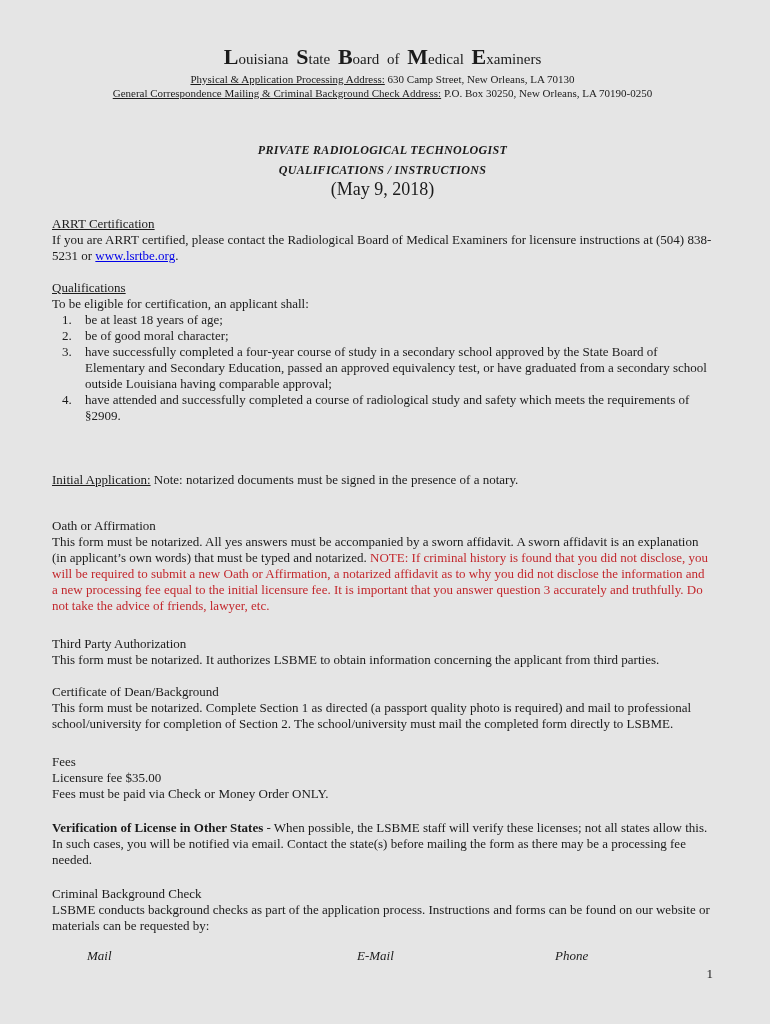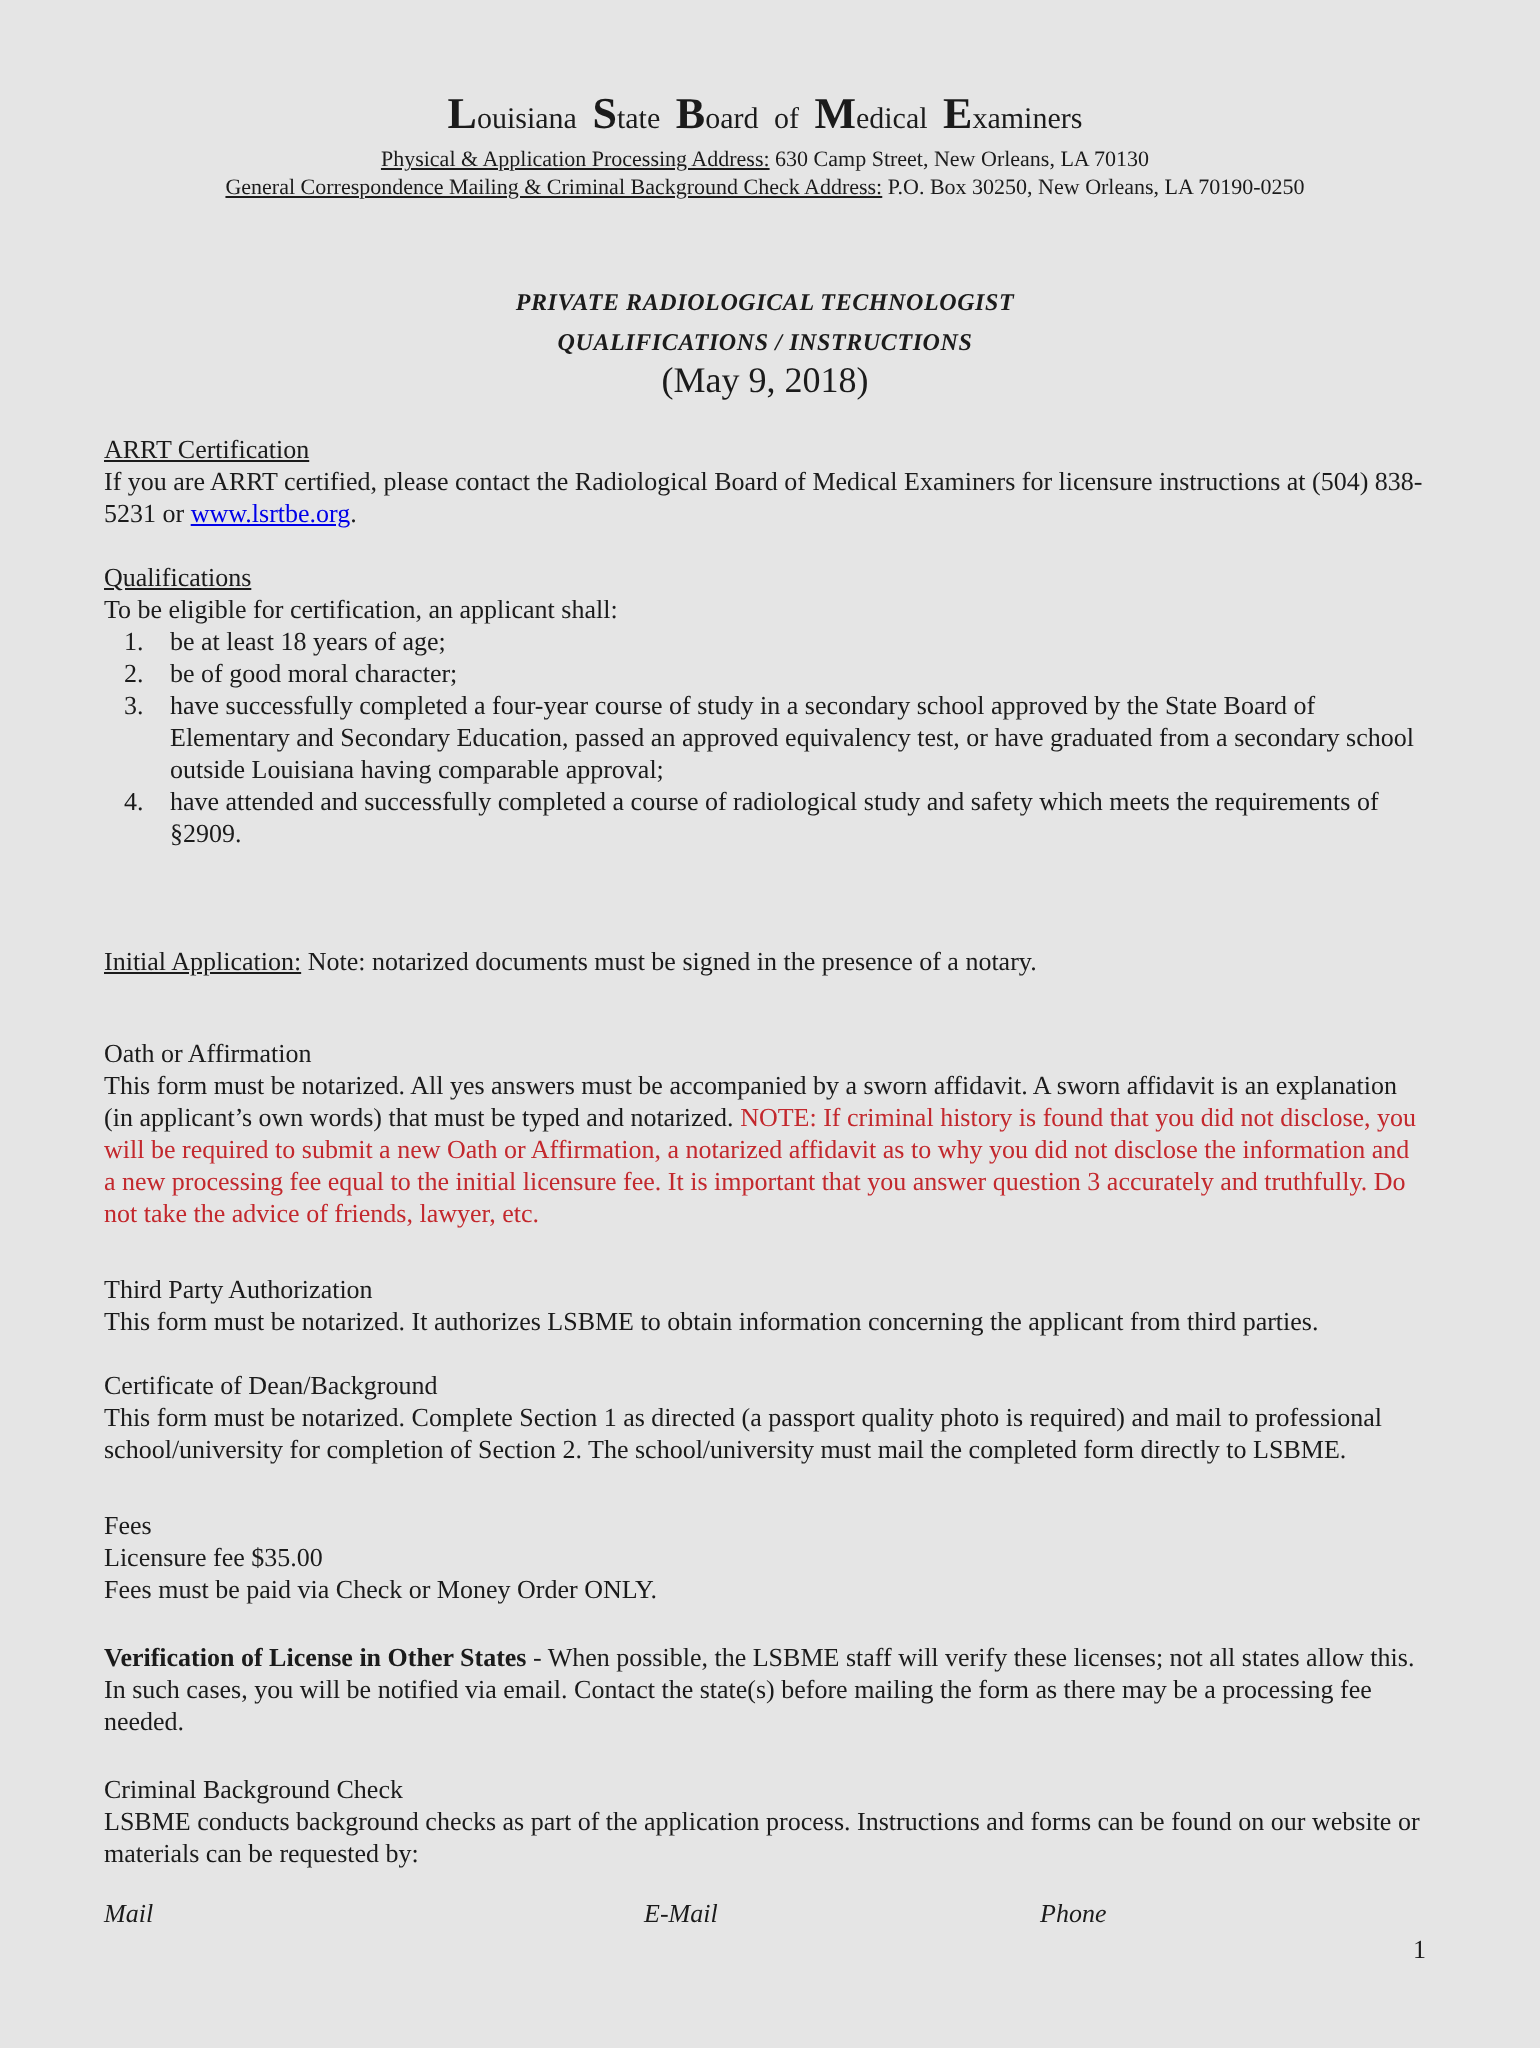--- a/index.html
+++ b/index.html
@@ -82,20 +82,21 @@
   .list-item .num {
     width: 23px;
     flex-shrink: 0;
   }
   .list-item .li-text { flex: 1; }
   
   .contact-row {
     display: flex;
     margin-top: 14px;
     font-style: italic;
+    margin-left: 35px;
   }
   .contact-row .col1 { width: 270px; }
   .contact-row .col2 { width: 198px; }
   .contact-row .col3 { flex: 1; }
   .page-number {
     text-align: right;
     margin-top: 2px;
   }
 </style>
 </head>

